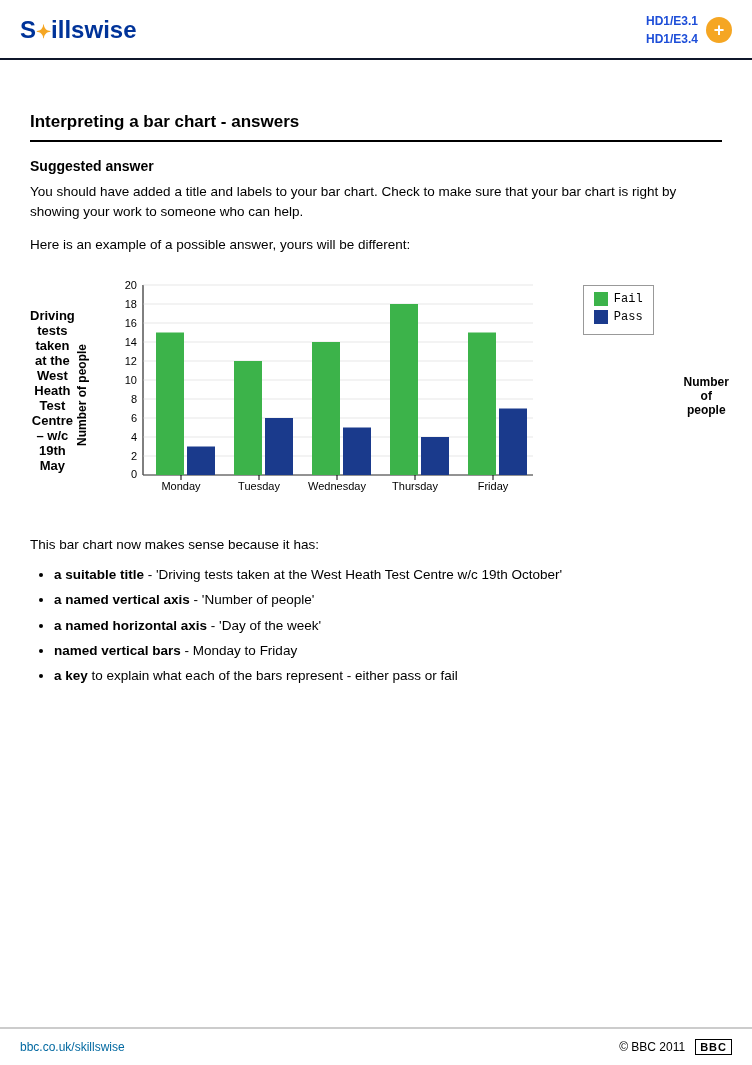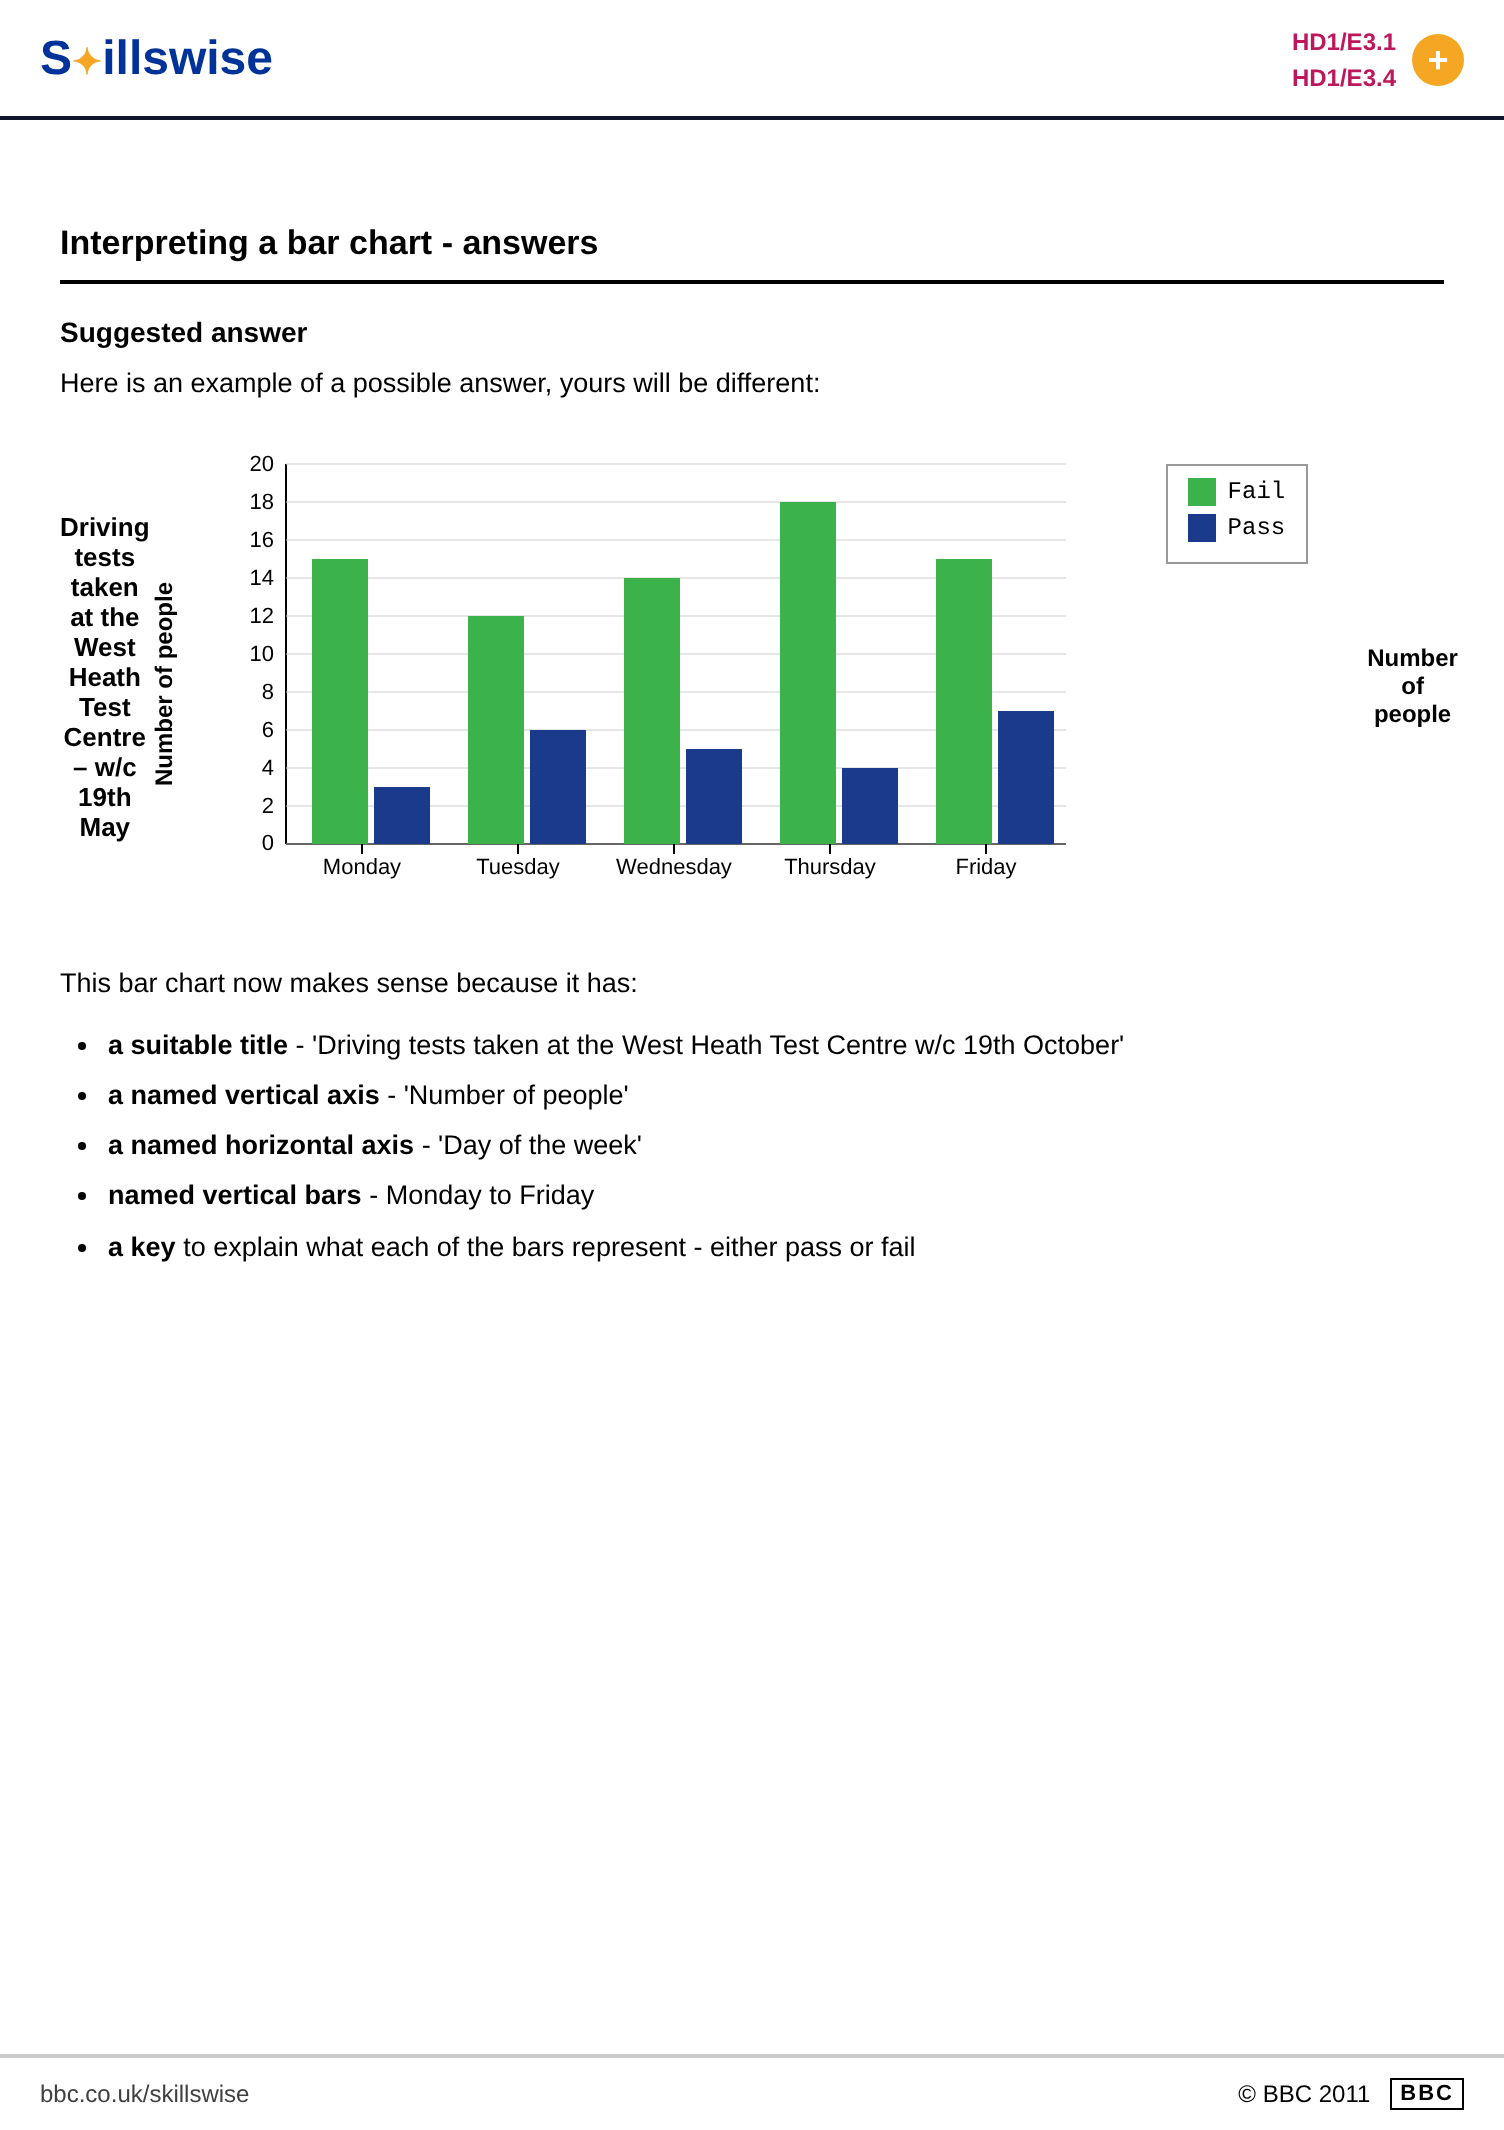--- a/index.html
+++ b/index.html
@@ -36,21 +36,21 @@
 
     .header-codes {
       display: flex;
       align-items: center;
       gap: 8px;
     }
 
     .codes-text {
       font-size: 12px;
       font-weight: bold;
-      color: #be185d;
+      color: #1d4ed8;
       text-align: right;
       line-height: 1.5;
     }
 
     .plus-circle {
       width: 26px;
       height: 26px;
       background: #f5a623;
       border-radius: 50%;
       display: flex;
@@ -201,21 +201,21 @@
       justify-content: space-between;
       align-items: center;
       position: absolute;
       bottom: 0;
       left: 0;
       right: 0;
     }
 
     .footer-left {
       font-size: 12px;
-      color: #404040;
+      color: #0369a1;
     }
 
     .footer-right {
       display: flex;
       align-items: center;
       gap: 10px;
       font-size: 12px;
     }
 
     .bbc-logo {
@@ -247,20 +247,21 @@
       </div>
       <div class="plus-circle">+</div>
     </div>
   </div>
 
   <div class="content">
     <div class="page-title">Interpreting a bar chart - answers</div>
 
     <div class="section-title">Suggested answer</div>
 
+    <p class="body-text">You should have added a title and labels to your bar chart. Check to make sure that your bar chart is right by showing your work to someone who can help.</p>
 
     <p class="example-text">Here is an example of a possible answer, yours will be different:</p>
 
     <div class="chart-container">
       <div class="chart-title">Driving tests taken at the West Heath Test Centre – w/c 19th May</div>
       <div class="chart-wrapper">
         <div class="y-axis-label">Number of people</div>
         <div class="chart-svg-wrapper">
 
           <svg class="chart" width="480" height="240" viewBox="0 0 480 240">

